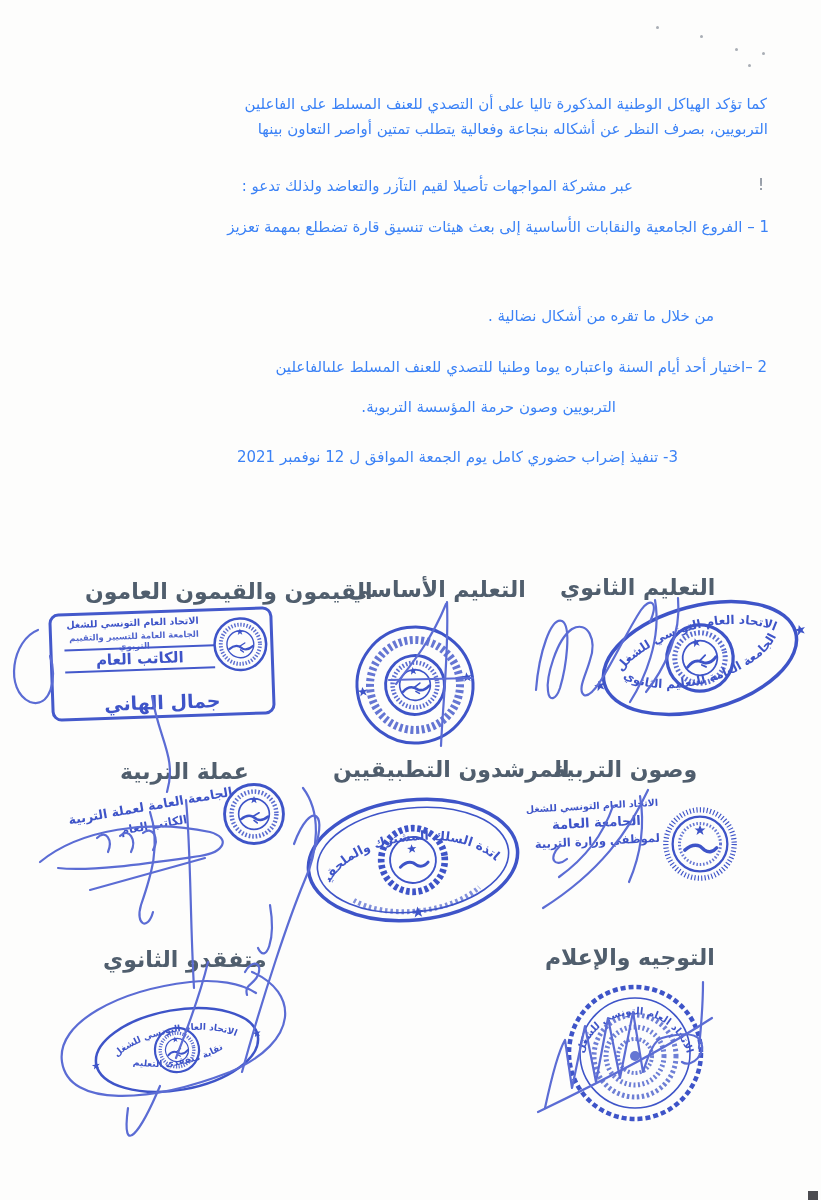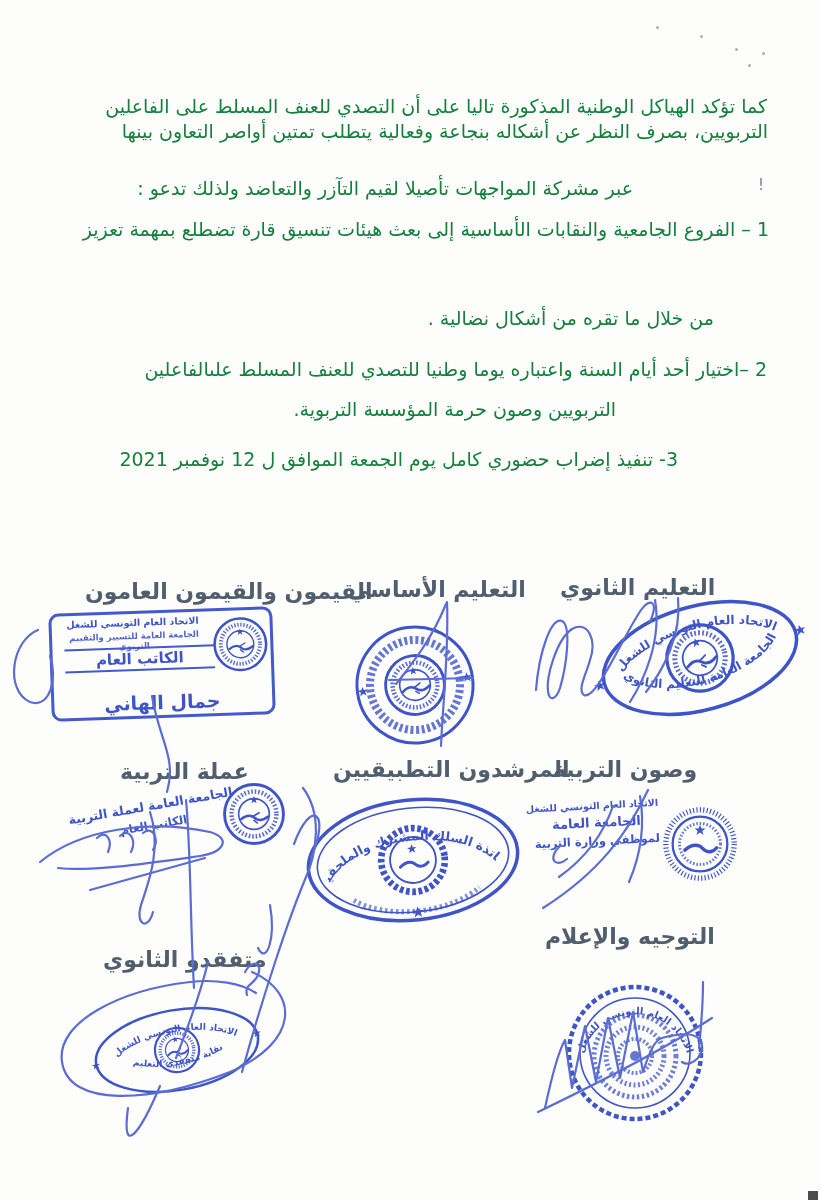--- a/index.html
+++ b/index.html
@@ -4,21 +4,21 @@
 <style>
   html,body{margin:0;padding:0;background:#9a9a9a;}
   .page{
     position:relative;width:821px;height:1200px;margin:0 auto;
     background:#fdfdfc;overflow:hidden;
     font-family:"DejaVu Sans","Liberation Sans",sans-serif;
   }
   
   .line{
     position:absolute;direction:rtl;white-space:nowrap;
-    font-size:19px;color:#15803d;letter-spacing:.2px;
+    font-size:15px;color:#3b82f6;letter-spacing:.2px;
   }
   .stray{position:absolute;font-size:15px;color:#7a8390;}
   
   .sig-label{
     position:absolute;direction:rtl;white-space:nowrap;
     font-weight:bold;font-size:22px;color:#505e6d;
   }
   
   .stamp{position:absolute;color:#3e54c8;direction:rtl;}
   .stamp svg{display:block;}
@@ -98,21 +98,21 @@
   <div class="line" style="top:448px;right:143px">3- تنفيذ إضراب حضوري كامل يوم الجمعة الموافق ل 12 نوفمبر 2021</div>
 
   <div class="sig-label" style="top:575px;left:560px">التعليم الثانوي</div>
   <div class="sig-label" style="top:577px;left:348px">التعليم الأساسي</div>
   <div class="sig-label" style="top:579px;left:85px">القيمون والقيمون العامون</div>
 
   <div class="sig-label" style="top:757px;left:553px">وصون التربية</div>
   <div class="sig-label" style="top:757px;left:333px">المرشدون التطبيقيين</div>
   <div class="sig-label" style="top:759px;left:120px">عملة التربية</div>
 
-  <div class="sig-label" style="top:924px;left:545px">التوجيه والإعلام</div>
+  <div class="sig-label" style="top:945px;left:545px">التوجيه والإعلام</div>
   <div class="sig-label" style="top:947px;left:103px">متفقدو الثانوي</div>
 
   <div class="stamp rect-stamp" style="left:50px;top:610px">
     <div class="rs-l1">الاتحاد العام التونسي للشغل</div>
     <div class="rs-l2">الجامعة العامة للتسيير والتقييم التربوي</div>
     <div class="rs-l3">الكاتب العام</div>
     <div class="rs-name">جمال الهاني</div>
     <svg class="rs-emblem" viewBox="0 0 100 100">
         <use href="#emblem"></use>
       </svg>

